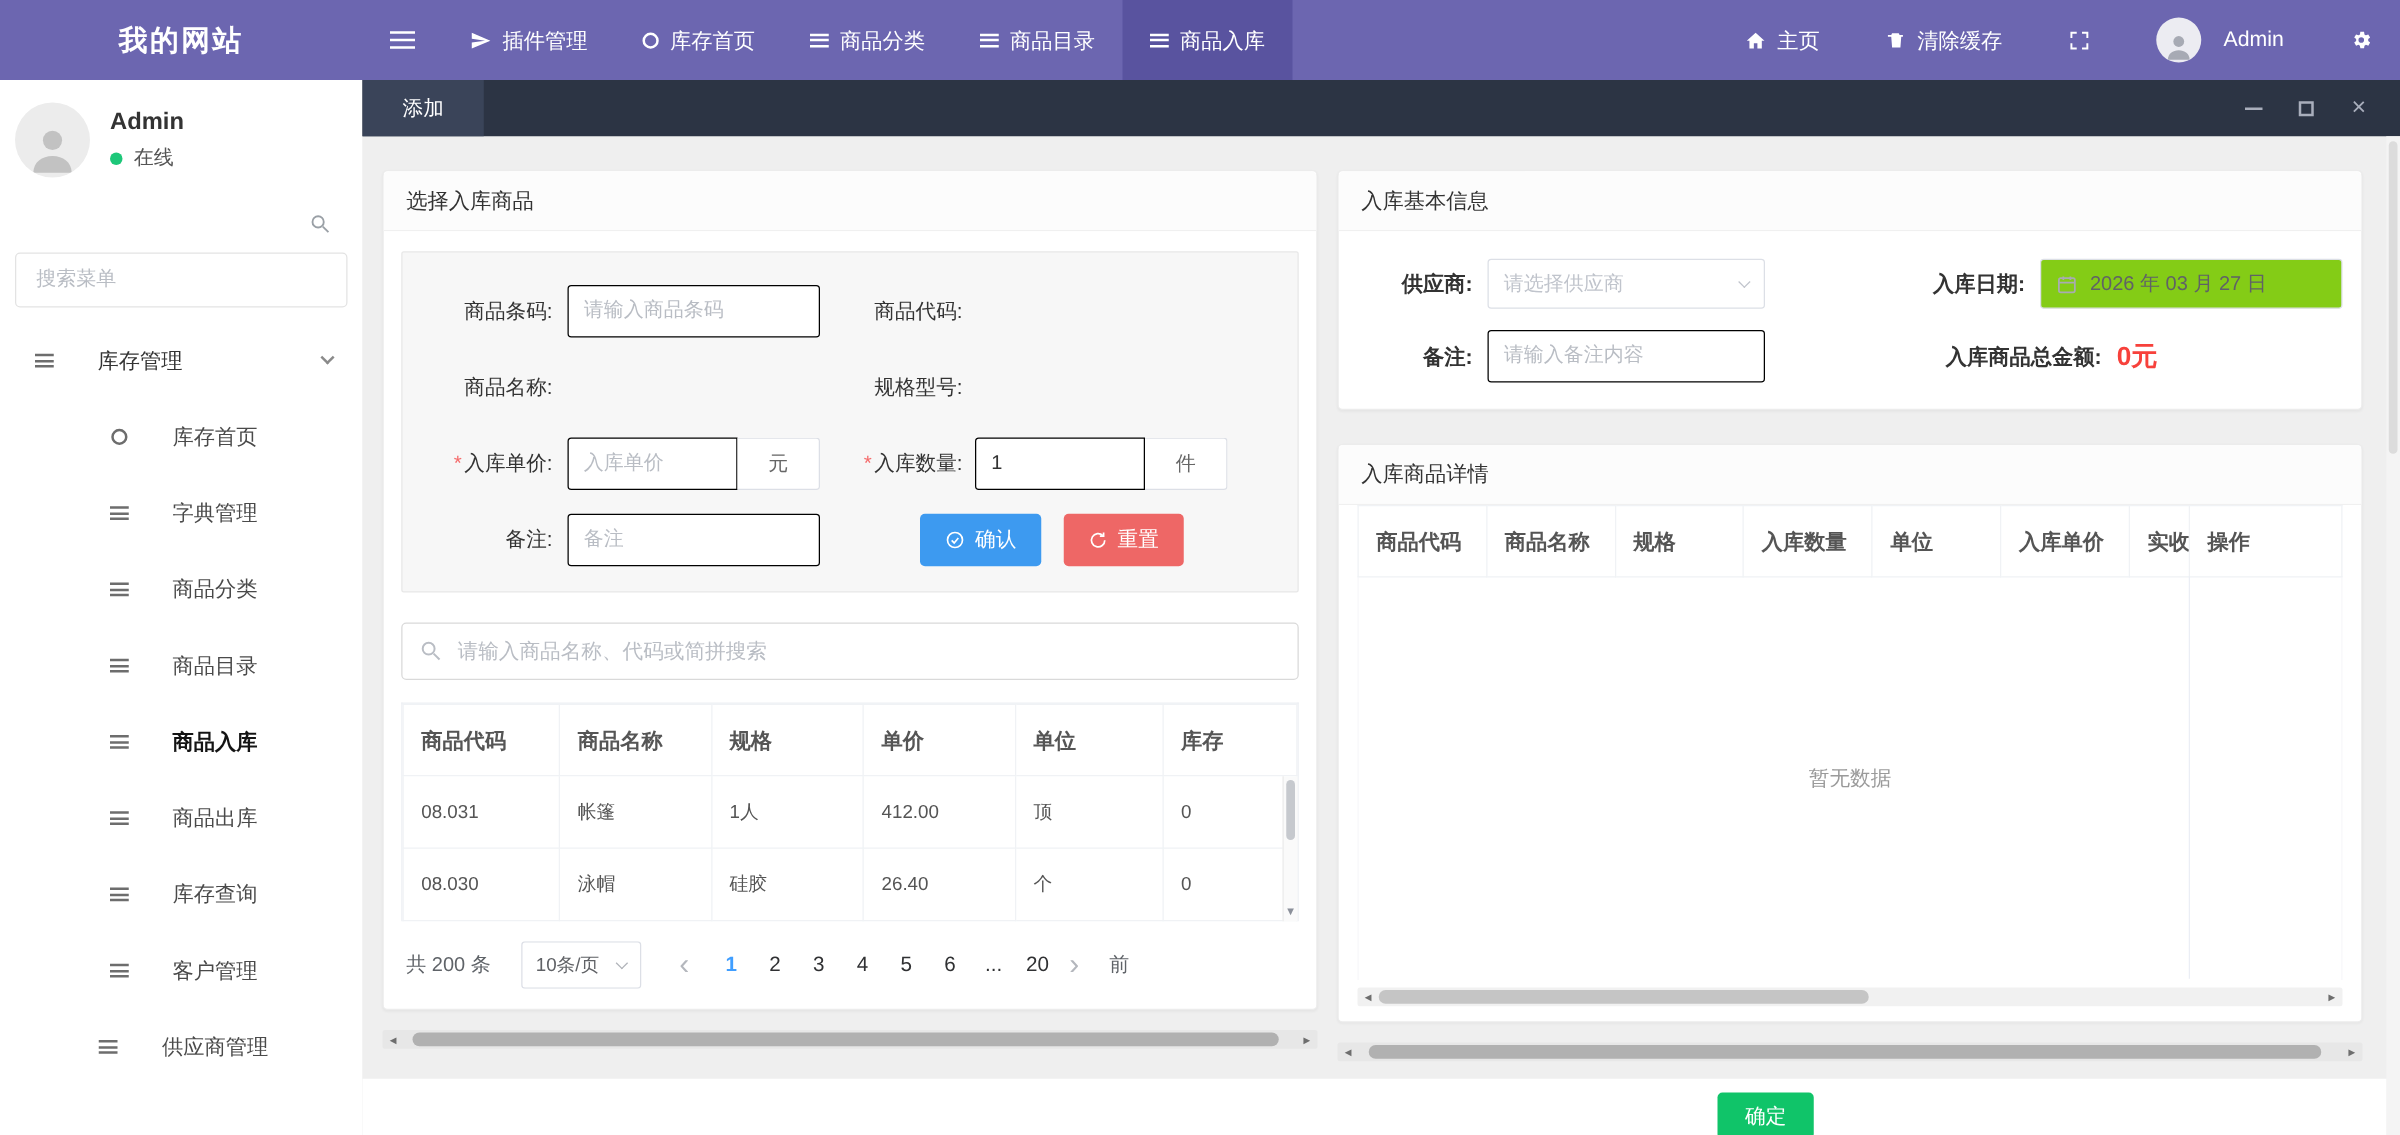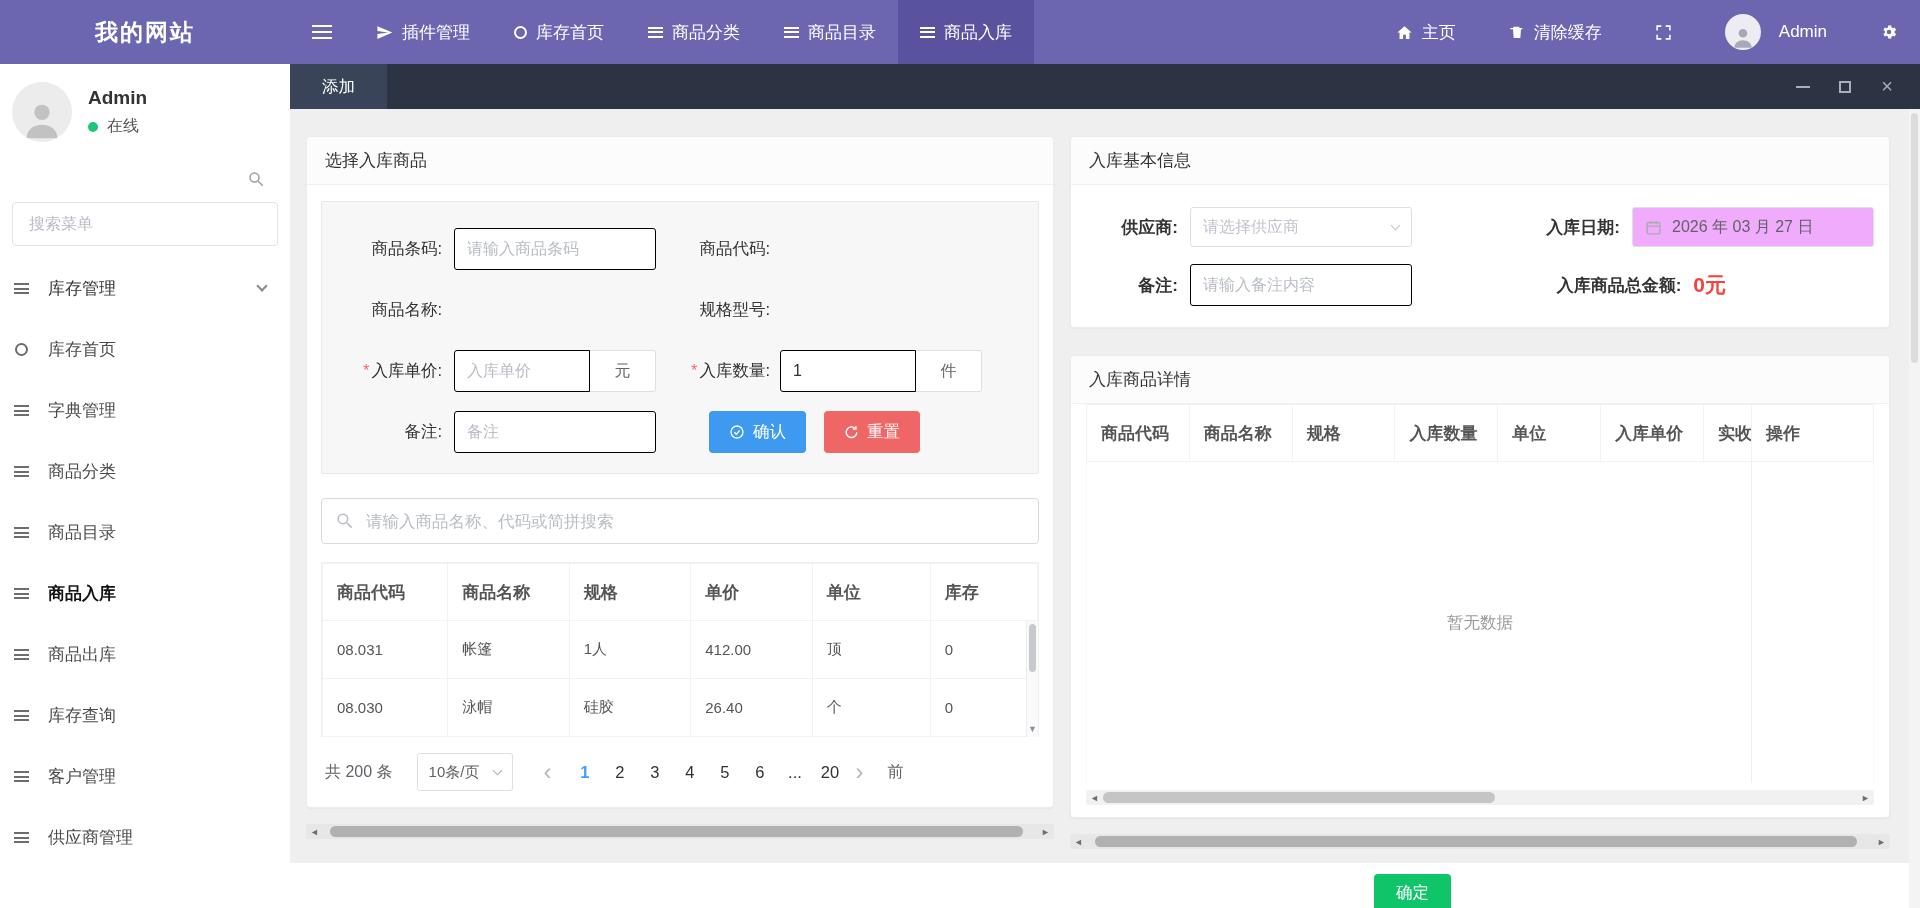--- a/index.html
+++ b/index.html
@@ -28,21 +28,21 @@
   .user-card{display:flex;align-items:center;gap:16px;padding:18px 12px 12px 12px;}
   .avatar-lg{width:60px;height:60px;border-radius:50%;background:#ececec;display:flex;align-items:flex-end;justify-content:center;overflow:hidden;}
   .user-name{font-size:19px;font-weight:bold;color:#333;margin-bottom:7px;}
   .user-status{display:flex;align-items:center;gap:9px;font-size:16px;color:#555;}
   .dot{width:10px;height:10px;border-radius:50%;background:#1dc779;}
   .search-wrap{margin:4px 12px 6px;position:relative;}
   .search-wrap input{width:100%;height:44px;border:1px solid #e3e3e3;border-radius:4px;padding:0 42px 0 16px;font-size:16px;color:#333;outline:none;background:#fff;margin-top:44px;}
   input::placeholder{color:#b9bdc4;}
   .search-wrap .sicon{position:absolute;right:13px;top:12px;color:#9aa0a6;}
   .menu{flex:1;overflow:hidden;padding-top:6px;}
-  .menu-item{height:61px;display:flex;align-items:center;padding:0 24px 0 12px;gap:18px;font-size:17px;color:#4a4a4a;cursor:pointer;}
+  .menu-item{height:61px;display:flex;align-items:center;padding:0 24px 0 26px;gap:34px;font-size:17px;color:#4a4a4a;cursor:pointer;justify-content:center;}
   .menu-item .micon{width:18px;display:flex;justify-content:center;color:#6d6d6d;}
   .menu-item.group{color:#333;}
   .menu-item.active{font-weight:bold;color:#141414;}
   .chev{width:8px;height:8px;border-right:2px solid currentColor;border-bottom:2px solid currentColor;transform:rotate(45deg);display:inline-block;}
   .menu-item .chev{margin-left:auto;color:#8a8a8a;margin-top:-5px;}
 
   
   .main{flex:1;display:flex;flex-direction:column;background:#efefef;min-width:0;position:relative;}
   .tabbar{height:45px;background:#2c3444;display:flex;align-items:stretch;flex-shrink:0;}
   .tab{padding:0 32px;display:flex;align-items:center;color:#fff;font-size:16.5px;background:#3a4459;cursor:pointer;}
@@ -67,21 +67,21 @@
   .req{color:#f56c6c;margin-right:2px;}
   .fslot{width:204px;flex-shrink:0;display:flex;}
   .inp{height:42px;border:1px solid #000000;border-radius:3px;background:#fff;padding:0 12px;font-size:16px;color:#333;outline:none;}
   .w-main{width:202px;}
   .igroup{display:flex;}
   .igroup .inp{width:136px;border-radius:3px 0 0 3px;}
   .suffix{width:66px;height:42px;border:1px solid #dcdfe6;border-left:none;border-radius:0 3px 3px 0;display:flex;align-items:center;justify-content:center;font-size:16px;color:#666;background:#fff;}
   .btn{height:42px;border:none;border-radius:4px;color:#fff;font-size:16.5px;display:inline-flex;align-items:center;justify-content:center;gap:8px;cursor:pointer;padding:0 20px;}
   .btn-blue{background:#3d9af0;}
   .btn-red{background:#ee6766;}
-  .ml-btns{margin-left:51px;display:flex;gap:18px;}
+  .ml-btns{margin-left:78px;display:flex;gap:18px;}
 
   .search-big{position:relative;margin-top:24px;}
   .search-big input{width:100%;height:46px;border:1px solid #d9d9d9;border-radius:4px;padding:0 14px 0 44px;font-size:16.5px;outline:none;background:#fff;}
   .search-big .sicon{position:absolute;left:14px;top:13px;color:#b9bdc4;}
 
   .tbl-wrap{margin-top:18px;position:relative;border:1px solid #edf0f4;border-bottom:none;}
   table.grid{width:100%;border-collapse:collapse;table-layout:fixed;}
   .grid th{height:57px;font-size:17px;color:#555;text-align:left;padding:0 14px;border:1px solid #f0f2f5;font-weight:bold;background:#fff;overflow:hidden;white-space:nowrap;}
   .grid td{height:58px;font-size:15px;color:#555;padding:0 14px;border:1px solid #f0f2f5;background:#fff;overflow:hidden;white-space:nowrap;}
   .vbar{position:absolute;top:58px;right:0;bottom:0;width:12px;background:#fafafa;border-left:1px solid #ececec;display:flex;flex-direction:column;align-items:center;}
@@ -111,21 +111,21 @@
 
   
   .info-panel .panel-body{padding:22px 15px 4px;}
   .info-row{display:flex;align-items:center;margin-bottom:18px;height:40px;}
   .ilabel{font-size:17px;font-weight:bold;color:#333;text-align:right;padding-right:12px;flex-shrink:0;}
   .ilabel.w1{width:104px;}
   .sel{width:222px;height:40px;border:1px solid #dcdfe6;border-radius:3px;background:#fff;display:flex;align-items:center;padding:0 12px;cursor:pointer;}
   .sel .ph{color:#c0c4cc;font-size:16px;flex:1;}
   .sel .chev{width:7px;height:7px;border-width:1.5px;color:#c0c4cc;margin-top:-4px;}
   .dgroup{margin-left:auto;display:flex;align-items:center;}
-  .datebox{width:242px;height:40px;border:1px solid #dcdfe6;border-radius:3px;display:flex;align-items:center;padding:0 12px;gap:10px;color:#606266;font-size:16px;background:#f0abfc;cursor:pointer;}
+  .datebox{width:242px;height:40px;border:1px solid #dcdfe6;border-radius:3px;display:flex;align-items:center;padding:0 12px;gap:10px;color:#606266;font-size:16px;background:#84cc16;cursor:pointer;}
   .calicon{color:#a8abb2;display:flex;}
   .total-group{margin-left:auto;display:flex;align-items:center;margin-right:148px;}
   .amount{color:#f7413b;font-size:21px;font-weight:bold;}
 
   .details-panel{margin-top:27px;}
   .details-body{padding:0 15px 12px;position:relative;}
   .dt-empty{height:322px;display:flex;align-items:center;justify-content:center;color:#9a9a9a;font-size:16.5px;border-left:1px solid #f7f8fa;border-right:1px solid #f7f8fa;}
   .dt-vline{position:absolute;right:137px;top:57px;height:322px;width:1px;background:#ebeef5;}
 
   .footer{flex:1;background:#fff;margin-top:14px;position:relative;min-height:52px;}

